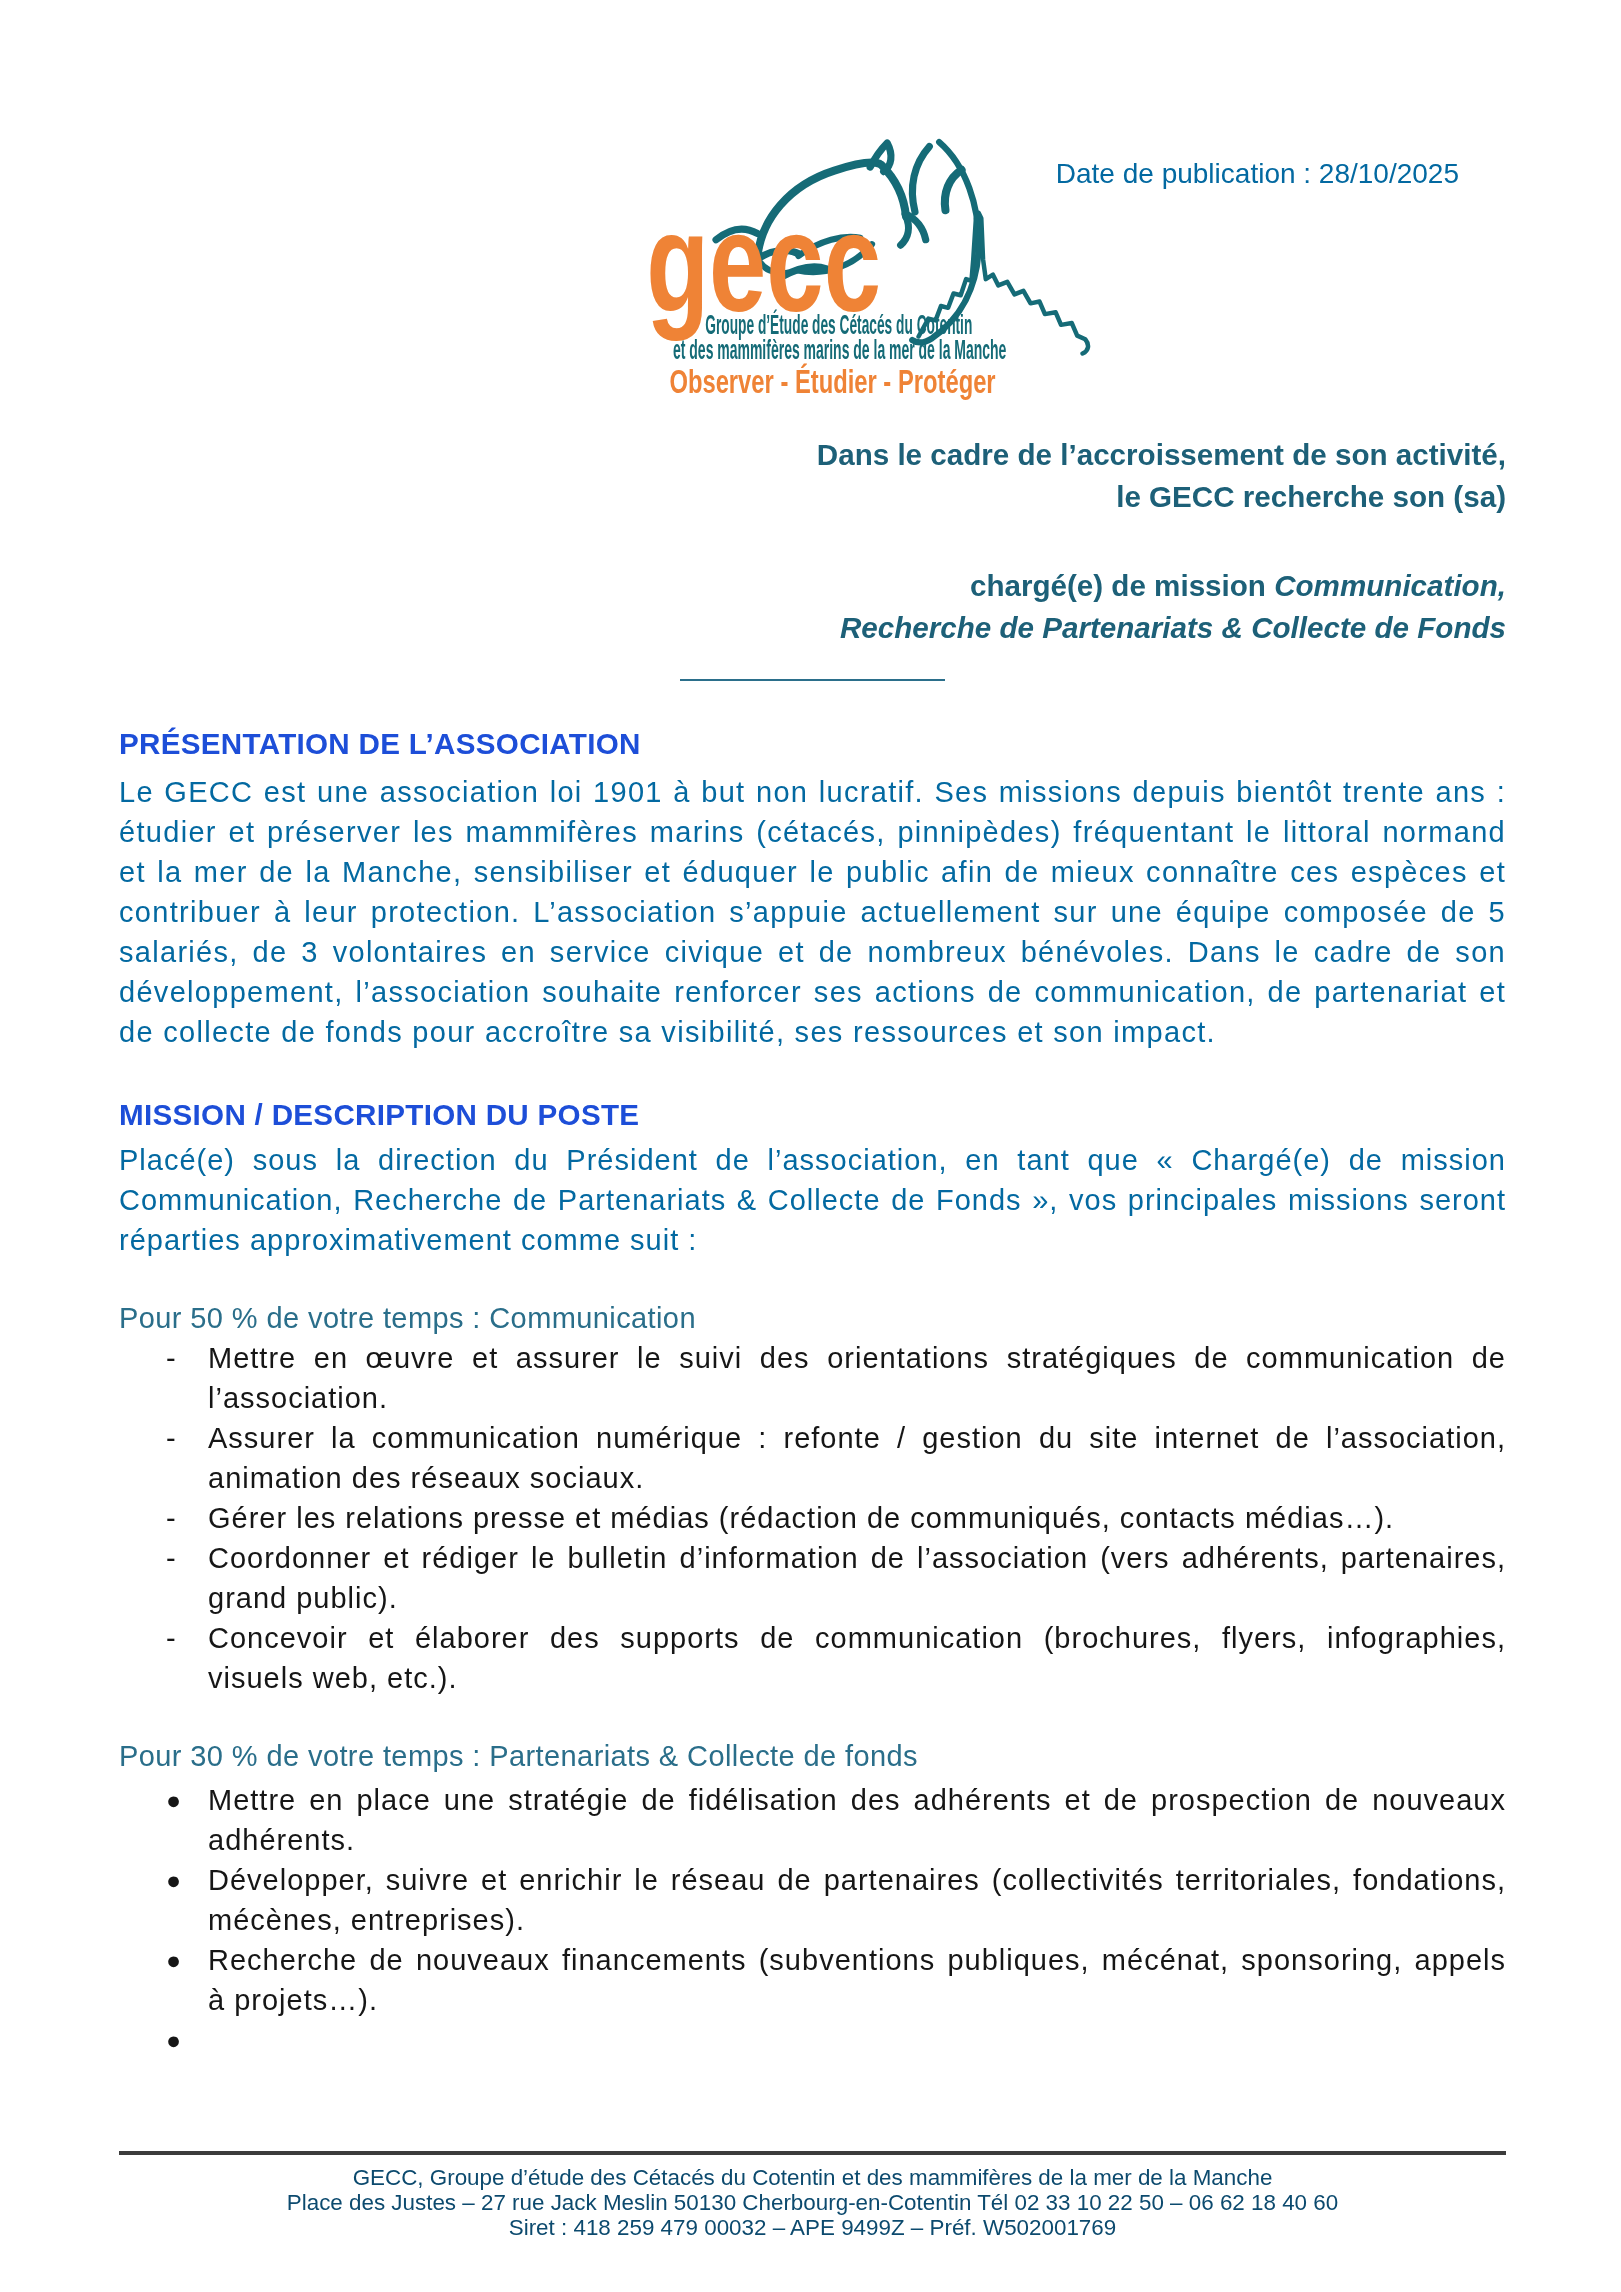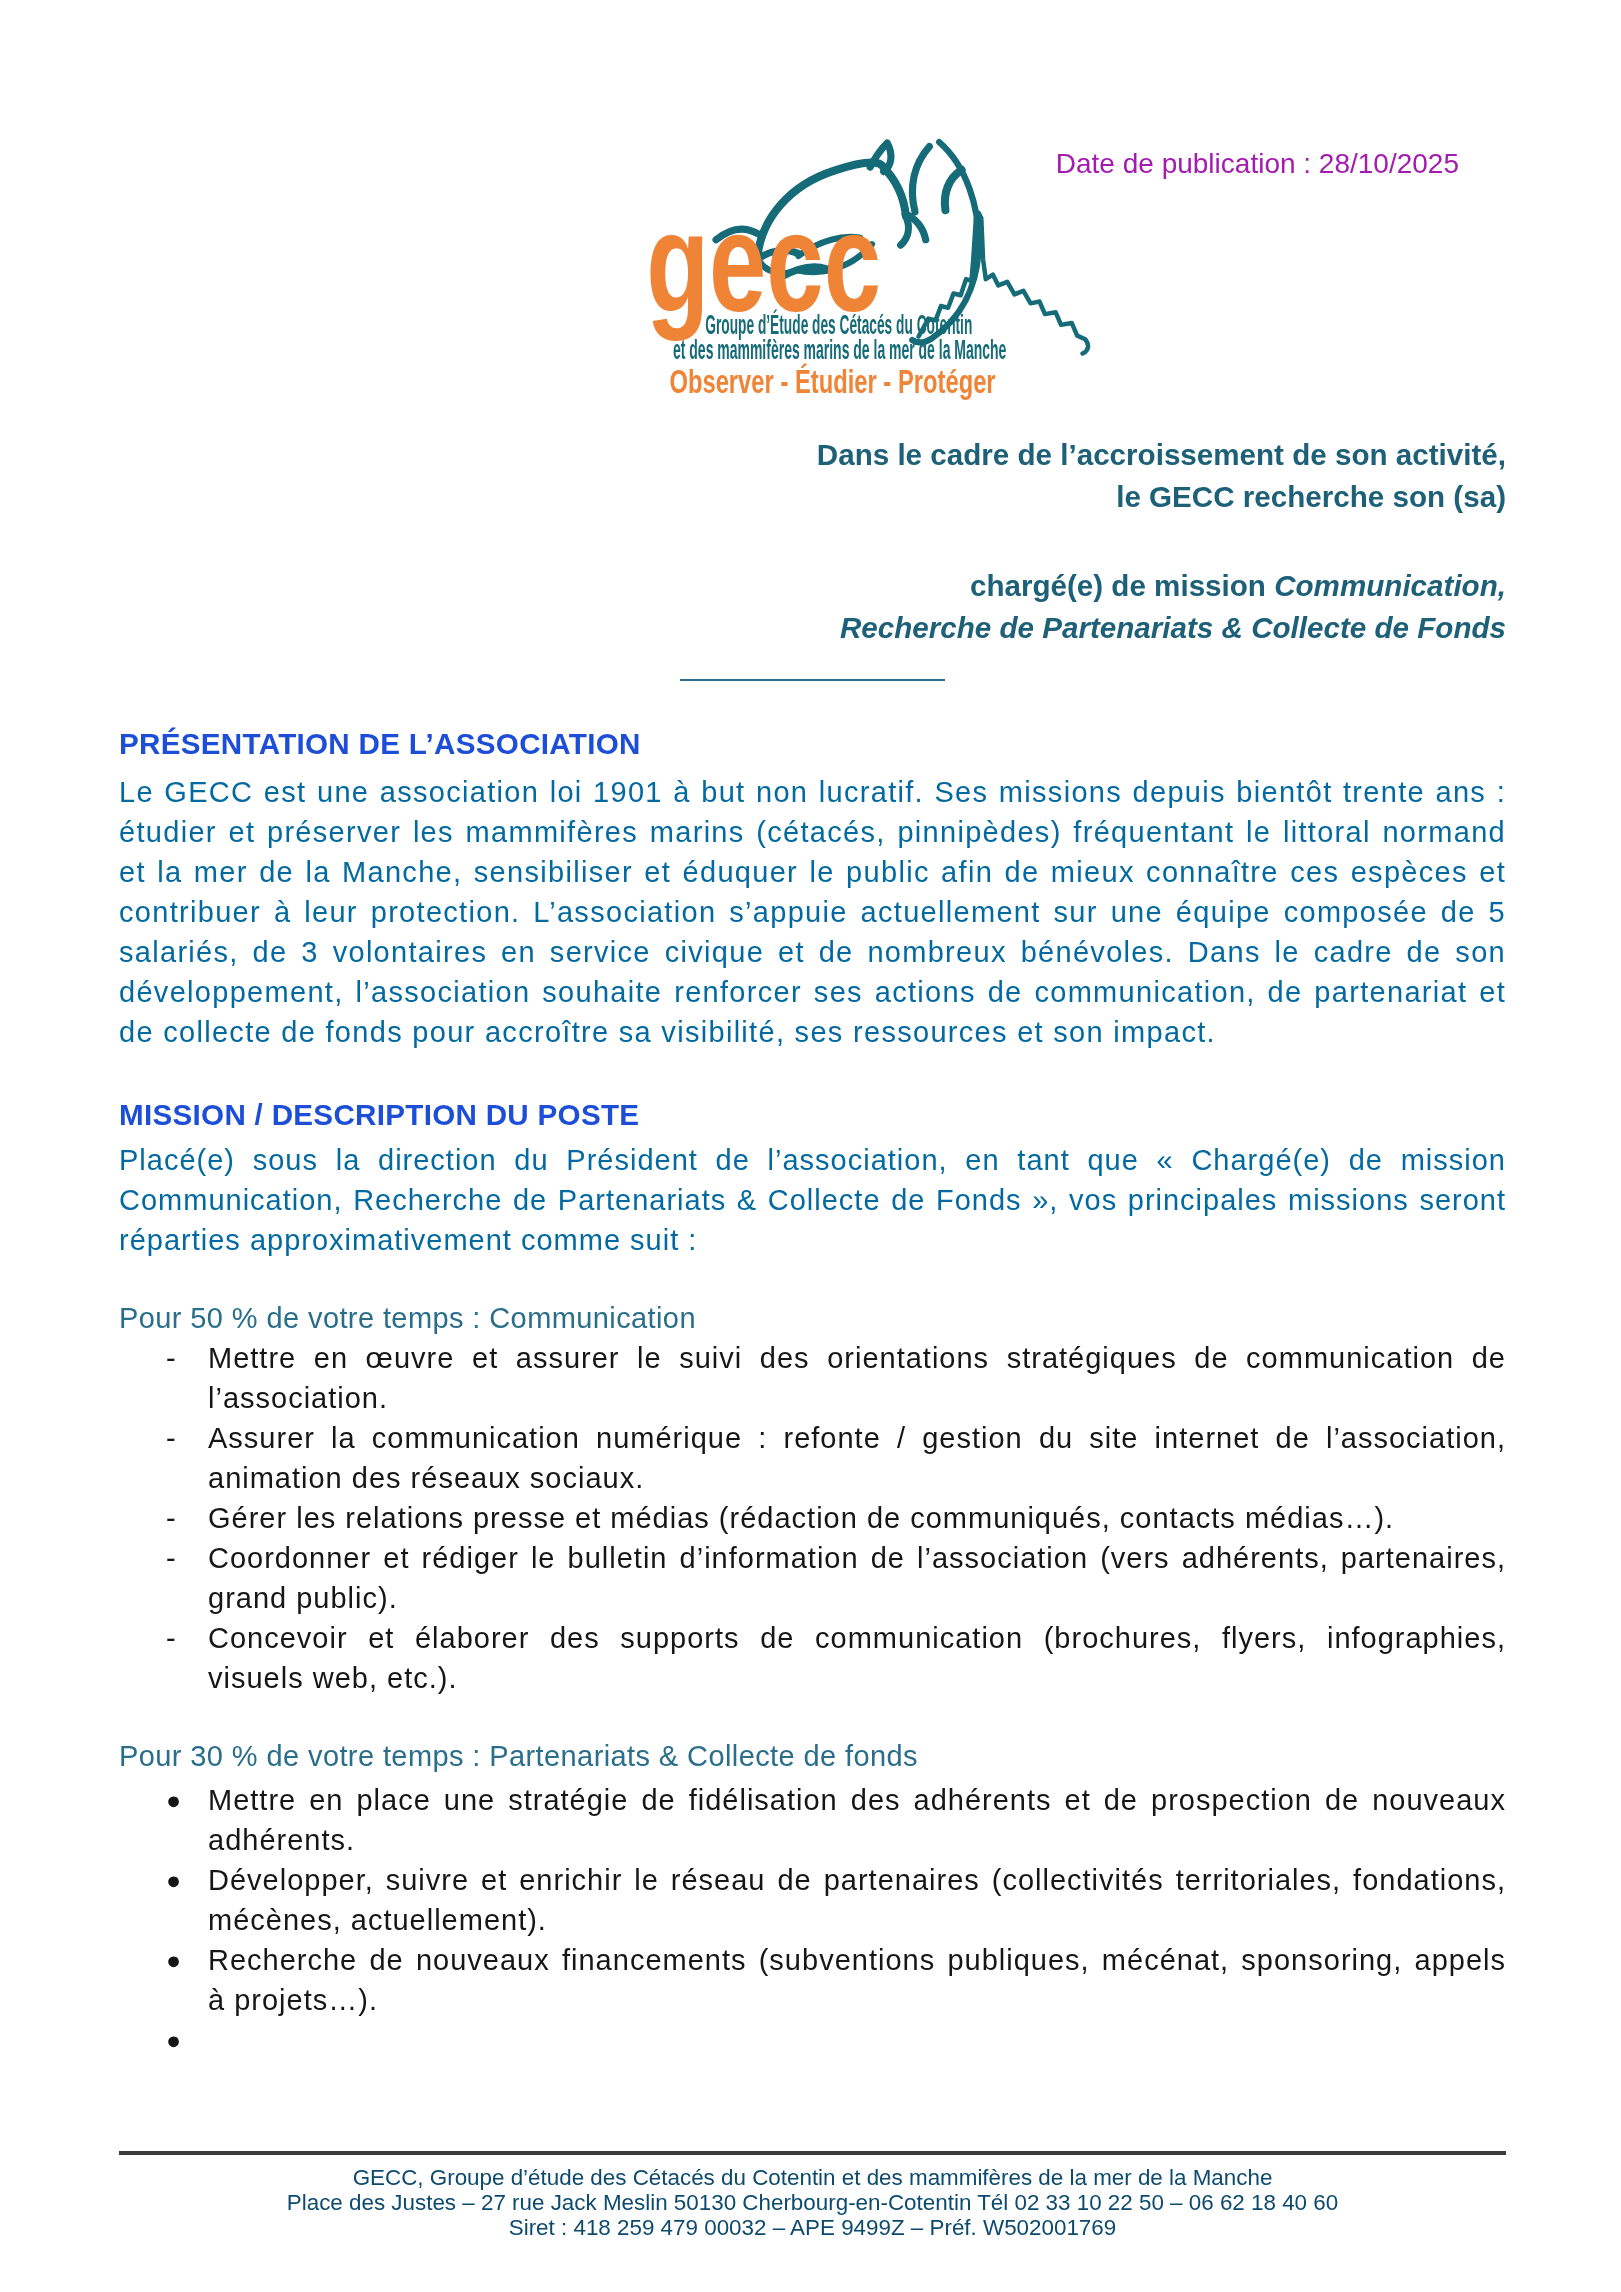--- a/index.html
+++ b/index.html
@@ -7,22 +7,22 @@
     width: 1622px; height: 2293px;
     background: #ffffff;
     font-family: "Liberation Sans", sans-serif;
     color: #161616;
     position: relative;
     overflow: hidden;
   }
 
   
   .pub-date {
-    position: absolute; top: 148px; right: 163px;
-    font-size: 28px; color: #a21caf;
+    position: absolute; top: 158px; right: 163px;
+    font-size: 28px; color: #0369a1;
   }
 
   
   .logo-block {
     position: absolute; left: 630px; top: 133px;
     width: 466px; height: 269px;
   }
   .logo-block svg { display: block; width: 466px; height: 269px; }
 
   
@@ -182,21 +182,21 @@
   </ul>
 
   <h3 class="sub-heading">Pour 30 % de votre temps : Partenariats &amp; Collecte de fonds</h3>
   <ul class="job-list disc">
     <li>
       <span class="marker">●</span>
       <span>Mettre en place une stratégie de fidélisation des adhérents et de prospection de nouveaux adhérents.</span>
     </li>
     <li>
       <span class="marker">●</span>
-      <span>Développer, suivre et enrichir le réseau de partenaires (collectivités territoriales, fondations, mécènes, actuellement).</span>
+      <span>Développer, suivre et enrichir le réseau de partenaires (collectivités territoriales, fondations, mécènes, entreprises).</span>
     </li>
     <li>
       <span class="marker">●</span>
       <span>Recherche de nouveaux financements (subventions publiques, mécénat, sponsoring, appels à projets…).</span>
     </li>
     <li>
       <span class="marker">●</span>
     </li>
   </ul>
 

